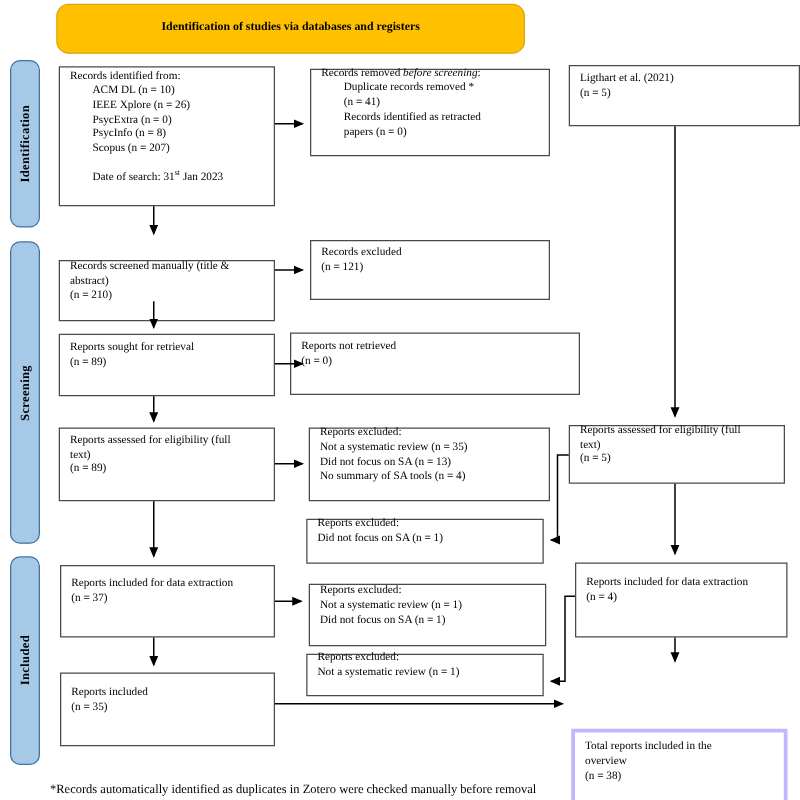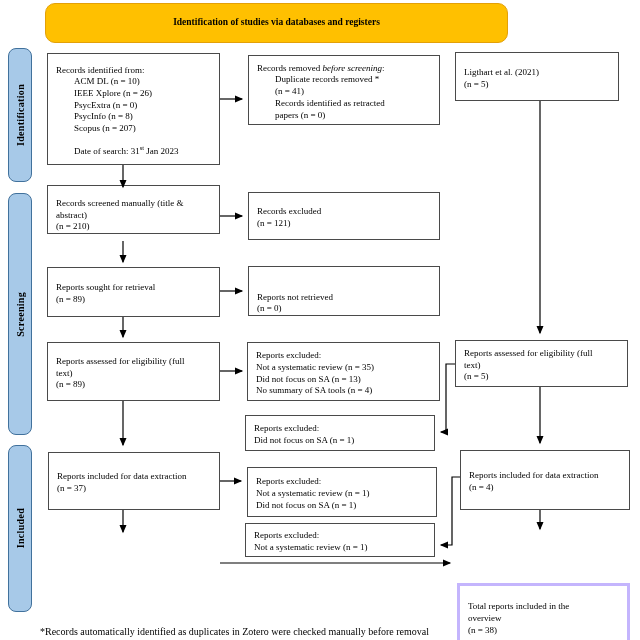--- a/index.html
+++ b/index.html
@@ -9,54 +9,54 @@
   }
   .hdr {
     position:absolute; box-sizing:border-box;
     background:var(--header_bg,#FFC000);
     border:1.5px solid var(--header_border,#E3A008);
     border-radius:10px;
     display:flex; align-items:center; justify-content:center;
     text-align:center; font-weight:bold; font-size:9.5px; line-height:1.25;
     padding:2px 8px;
   }
-  #hdr-db { left:45px; top:3px;  width:463px; height:40px; }
+  #hdr-db { left:45px; top:3px;  width:375px; height:40px; }
   #hdr-ov { left:450px; top:3px; width:181px; height:42px; }
   .side {
     position:absolute; left:8px; width:24px; box-sizing:border-box;
     background:var(--sidebar_bg,#A7C9E8);
     border:1.5px solid var(--sidebar_border,#41719C);
     border-radius:8px;
     display:flex; align-items:center; justify-content:center;
   }
   .side span {
     writing-mode:vertical-rl; transform:rotate(180deg);
     font-weight:bold; font-size:10px; letter-spacing:.3px;
   }
   #side-identification { top:48px;  height:134px; }
   #side-screening      { top:193px; height:242px; }
   #side-included       { top:445px; height:167px; }
   .box {
     position:absolute; box-sizing:border-box; background:#ffffff;
     border:1px solid var(--box_border,#4a4a4a);
     display:flex; align-items:center;
-    font-size:9px; line-height:1.3; padding:4px 4px 0 8px;
+    font-size:9px; line-height:1.3; padding:4px 4px 20px 8px;
   }
   .box.thick { border:3px solid #c4b5fd;margin-top:48px; }
   .pre { white-space:pre-wrap; }
   .indent { padding-left:18px; }
   .it { font-style:italic; }
   sup { font-size:6.5px; vertical-align:super; line-height:0; }
   #b1  { left:47px;  top:53px;  width:173px; height:112px; }
   #b2  { left:248px; top:55px;  width:192px; height:70px;  }
-  #b3  { left:455px; top:52px;  width:164px; height:49px;  }
-  #b4  { left:47px;  top:185px; width:173px; height:49px;align-items:flex-end;  }
+  #b3  { left:455px; top:52px;  width:185px; height:49px;  }
+  #b4  { left:47px;  top:208px; width:173px; height:49px;  }
   #b5  { left:248px; top:192px; width:192px; height:48px;  }
   #b6  { left:47px;  top:267px; width:173px; height:50px;  }
-  #b7  { left:248px; top:266px; width:192px; height:50px;align-items:flex-end;  }
+  #b7  { left:232px; top:266px; width:232px; height:50px;  }
   #b8  { left:47px;  top:342px; width:173px; height:59px;  }
   #b9  { left:247px; top:342px; width:193px; height:59px;  }
   #b10 { left:245px; top:415px; width:190px; height:36px;  }
   #b11 { left:455px; top:340px; width:173px; height:47px;  }
   #b12 { left:48px;  top:452px; width:172px; height:58px;  }
   #b13 { left:247px; top:467px; width:190px; height:50px;  }
   #b14 { left:245px; top:523px; width:190px; height:34px;  }
   #b15 { left:48px;  top:538px; width:172px; height:59px;  }
   #b16 { left:460px; top:450px; width:170px; height:60px;  }
   #b17 { left:457px; top:535px; width:173px; height:68px;  }
@@ -163,20 +163,24 @@
     <div class="pre">Reports excluded:
 Not a systematic review (n = 1)
 Did not focus on SA (n = 1)</div>
   </div>
 
   <div class="box" id="b14">
     <div class="pre">Reports excluded:
 Not a systematic review (n = 1)</div>
   </div>
 
+  <div class="box" id="b15">
+    <div class="pre">Reports included
+(n = 35)</div>
+  </div>
 
   <div class="box" id="b16">
     <div class="pre">Reports included for data extraction
 (n = 4)</div>
   </div>
 
   <div class="box thick" id="b17">
     <div class="pre">Total reports included in the
 overview
 (n = 38)</div>

